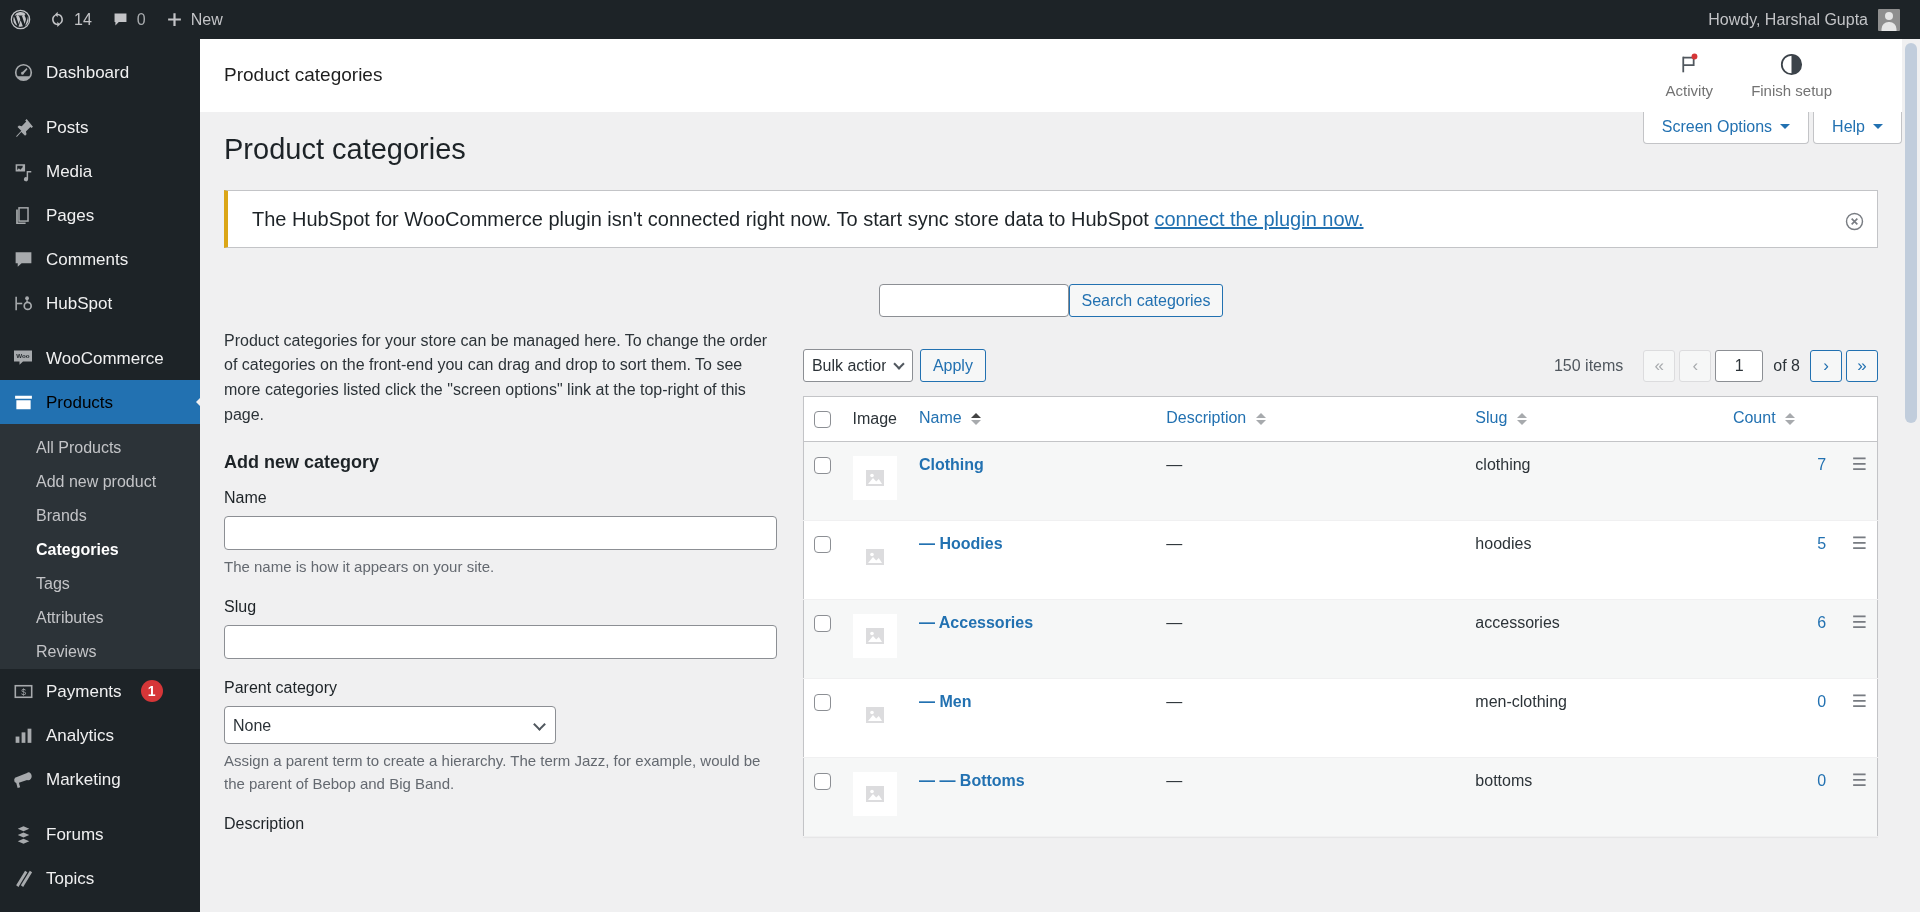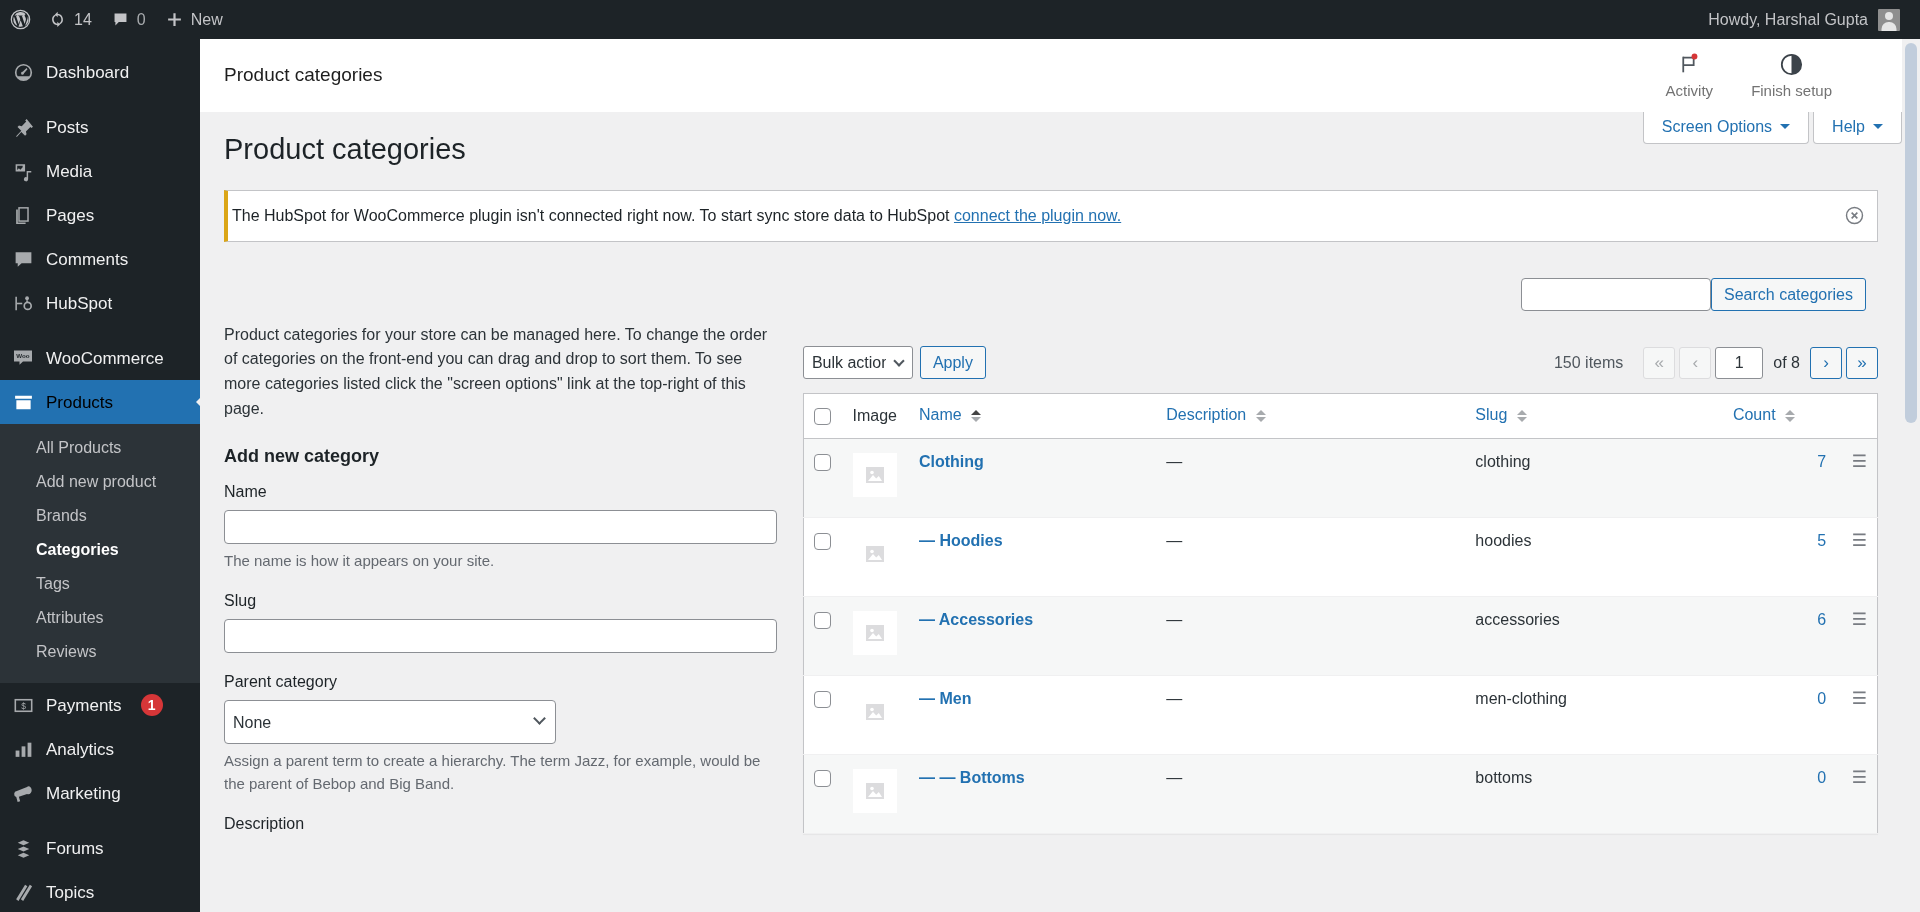--- a/index.html
+++ b/index.html
@@ -54,21 +54,21 @@
     display: flex; align-items: center; gap: 11px;
     padding: 10px 0 10px 11px; color: #f0f0f1; cursor: pointer;
     line-height: 23px;
   }
   .menu-top .mi { width: 24px; height: 24px; display:flex; align-items:center; justify-content:center; flex: 0 0 24px; }
   .menu-top.current { background: #2271b1; color: #000000; position: relative; }
   .menu-top.current::after {
     content: ""; position: absolute; right: 0; top: 50%; margin-top: -8px;
     border: 8px solid transparent; border-right-color: #f0f0f1;
   }
-  .submenu { background: #2c3338; padding: 7px 0 14px 0; }
+  .submenu { background: #2c3338; padding: 7px 0 0 0; }
   .submenu a {
     display: block; padding: 7px 0 7px 36px;
     color: #c3c4c7; font-size: 16px; text-decoration: none; cursor: pointer;
     line-height: 20px;
   }
   .submenu a.current { color: #fff; font-weight: 700; }
   .awb {
     display: inline-flex; align-items: center; justify-content: center;
     min-width: 22px; height: 22px; padding: 0 6px; margin-left: 8px;
     background: #d63638; color: #fff; border-radius: 11px;
@@ -113,33 +113,33 @@
 
   h1.wp-heading {
     font-size: 29px; font-weight: 400; color: #1d2327;
     padding: 9px 0 4px 0; line-height: 1.3; margin: 0 0 6px 0;
   }
 
   
   .notice {
     position: relative;
     background: #fff; border: 1px solid #c3c4c7; border-left: 4px solid #dba617;
-    margin: 17px 0 17px 0; padding: 13px 40px 13px 4px;
-    font-size: 16px; color: #1d2327; line-height: 1.5;
+    margin: 17px 0 17px 0; padding: 13px 40px 13px 24px;
+    font-size: 20px; color: #1d2327; line-height: 1.5;
   }
   .notice a { color: #2271b1; }
   .notice-dismiss {
     position: absolute; right: 12px; top: 50%; transform: translateY(-50%);
     width: 20px; height: 20px; cursor: pointer; color: #787c82;
   }
 
   
   .search-box {
-    display: flex; justify-content: flex-end; align-items: center; gap: 0;
-    margin: 36px 12px 12px 0;
+    display: flex; justify-content: center; align-items: center; gap: 0;
+    margin: 36px 0 12px 0;
   }
   .search-box input[type=search] {
     width: 190px; height: 33px; padding: 0 8px;
     border: 1px solid #8c8f94; border-radius: 4px; background: #fff;
     font-size: 16px; color: #2c3338; font-family: inherit;
   }
   .btn {
     height: 33px; padding: 0 12px; border-radius: 3px; cursor: pointer;
     font-size: 16px; font-family: inherit; line-height: 31px;
   }
@@ -160,21 +160,21 @@
   .form-field { margin-bottom: 20px; }
   .form-field label {
     display: block; font-size: 16px; color: #1d2327; margin-bottom: 9px;
   }
   .form-field input[type=text] {
     width: 100%; height: 34px; padding: 0 8px;
     border: 1px solid #8c8f94; border-radius: 4px; background: #fff;
     font-size: 16px; font-family: inherit;
   }
   .form-field select {
-    width: 60%; height: 44px; padding: 0 28px 0 8px;
+    width: 60%; height: 38px; padding: 0 28px 0 8px;
     border: 1px solid #8c8f94; border-radius: 4px; background: #fff;
     font-size: 16px; font-family: inherit; color: #2c3338;
     -webkit-appearance: none; appearance: none;
   }
   .select-wrap { position: relative; display: inline-block; width: 60%; }
   .select-wrap select { width: 100%; }
   .select-wrap .caret2 {
     position: absolute; right: 12px; top: 14px; pointer-events: none;
     width: 9px; height: 9px; border-right: 2px solid #50575e; border-bottom: 2px solid #50575e;
     transform: rotate(45deg);

